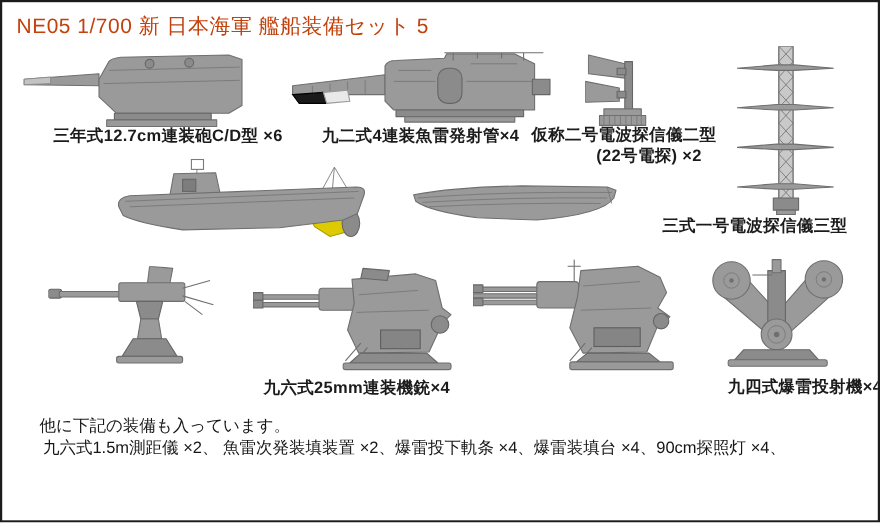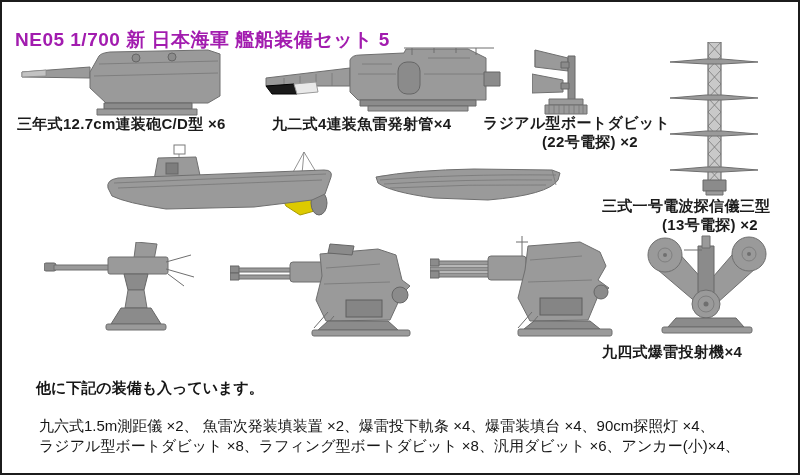--- a/index.html
+++ b/index.html
@@ -2,39 +2,39 @@
 <html><head>
 <meta charset="utf-8">
 <style>
   html,body{margin:0;padding:0;background:#fff;}
   .page{
     position:relative;width:800px;height:475px;box-sizing:border-box;
     border:2px solid #1c1c1c;background:#ffffff;overflow:hidden;
     font-family:"Liberation Sans",sans-serif;
   }
   .title{
-    position:absolute;left:13px;top:25px;font-size:19px;font-weight:bold;
-    color:#a21caf;letter-spacing:0.5px;white-space:nowrap;
+    position:absolute;left:13px;top:9px;font-size:19px;font-weight:normal;
+    color:#c2410c;letter-spacing:0.5px;white-space:nowrap;
   }
   .item-label{
     position:absolute;font-size:15px;font-weight:600;color:#1b1b1b;
     letter-spacing:0.3px;white-space:nowrap;line-height:19px;
   }
-  .center{text-align:left;}
+  .center{text-align:right;}
   .right{text-align:right;}
   .gfx{position:absolute;}
   .sil{fill:#9a9a9a;stroke:#6f6f6f;stroke-width:1;stroke-linejoin:round;}
   .sil2{fill:#8b8b8b;stroke:#666;stroke-width:1;stroke-linejoin:round;}
   .hl{fill:#c3c3c3;stroke:#8a8a8a;stroke-width:0.8;}
   .ln{stroke:#6f6f6f;stroke-width:1;fill:none;}
   .thin{stroke:#777;stroke-width:0.8;fill:none;}
   .footer{
     position:absolute;left:34px;top:376px;color:#161616;font-size:15px;line-height:20px;
   }
-  .footer .heading{font-weight:bold;margin-bottom:18px;}
+  .footer .heading{font-weight:normal;margin-bottom:0;}
   .footer .fline{padding-left:3px;white-space:nowrap;}
 </style>
 </head>
 <body>
 
 <div class="page">
 
   <div class="title">NE05 1/700 新 日本海軍 艦船装備セット 5</div>
 
   <svg class="gfx" style="left:18px;top:44px" width="228" height="72" viewBox="0 0 228 72">
@@ -69,35 +69,34 @@
     <path class="thin" d="M3,3 L3,20"></path>
     <polygon class="sil" points="0,27 31,33 31,45 0,46"></polygon>
     <path class="thin" d="M0,27 L0,46"></path>
     <rect class="sil2" x="36" y="9" width="7" height="44"></rect>
     <rect class="sil2" x="29" y="15" width="8" height="6"></rect>
     <rect class="sil2" x="29" y="36" width="8" height="6"></rect>
     <rect class="sil" x="17" y="52" width="34" height="6"></rect>
     <rect class="sil" x="13" y="58" width="42" height="9"></rect>
     <path class="thin" d="M17,58 L17,67 M22,58 L22,67 M27,58 L27,67 M32,58 L32,67 M37,58 L37,67 M42,58 L42,67 M47,58 L47,67 M51,58 L51,67"></path>
   </svg>
-  <div class="item-label right" style="left:481px;top:111px;width:155px">ラジアル型ボートダビット</div>
+  <div class="item-label right" style="left:481px;top:111px;width:155px">仮称二号電波探信儀二型</div>
   <div class="item-label right" style="left:481px;top:130px;width:155px">(22号電探) ×2</div>
 
   <svg class="gfx" style="left:668px;top:40px" width="88" height="155" viewBox="0 0 88 155">
     <rect x="38" y="0" width="13" height="140" fill="#c9c9c9" stroke="#6f6f6f" stroke-width="1.2"></rect>
     <path class="thin" d="M38,0 L51,14 M51,0 L38,14 M38,14 L51,28 M51,14 L38,28 M38,28 L51,42 M51,28 L38,42 M38,42 L51,56 M51,42 L38,56 M38,56 L51,70 M51,56 L38,70 M38,70 L51,84 M51,70 L38,84 M38,84 L51,98 M51,84 L38,98 M38,98 L51,112 M51,98 L38,112 M38,112 L51,126 M51,112 L38,126 M38,126 L51,140 M51,126 L38,140"></path>
     <polygon class="sil" points="0,20 36,17 52,17 88,20 52,22 36,22"></polygon>
     <polygon class="sil" points="0,56 36,53 52,53 88,56 52,58 36,58"></polygon>
     <polygon class="sil" points="0,92 36,89 52,89 88,92 52,94 36,94"></polygon>
     <polygon class="sil" points="0,128 36,125 52,125 88,128 52,130 36,130"></polygon>
     <rect class="sil2" x="33" y="138" width="23" height="11"></rect>
     <rect class="sil" x="36" y="149" width="17" height="4"></rect>
   </svg>
   <div class="item-label right" style="left:600px;top:194px;width:156px">三式一号電波探信儀三型</div>
-  <div class="item-label right" style="left:600px;top:213px;width:156px">(13号電探) ×2</div>
 
   <svg class="gfx" style="left:102px;top:142px" width="232" height="78" viewBox="0 0 232 78">
     <rect x="70" y="1" width="11" height="9" fill="#fff" stroke="#7a7a7a"></rect>
     <path class="thin" d="M75,10 L75,16"></path>
     <path class="thin" d="M200,8 L198,30 M200,8 L188,30 M200,8 L212,28"></path>
     <polygon points="178,54 214,54 214,66 196,71 182,62" fill="#ddca00" stroke="#a89a00" stroke-width="1"></polygon>
     <ellipse class="sil2" cx="215" cy="59" rx="8" ry="12"></ellipse>
     <polygon class="sil" points="54,14 92,13 97,36 50,36"></polygon>
     <rect x="62" y="19" width="12" height="11" fill="#7d7d7d" stroke="#666"></rect>
     <path class="sil" d="M4,44 Q2,36 14,34 L220,26 Q229,26 227,33 L221,50 L208,56 L150,63 L62,65 Q22,59 8,52 Z"></path>
@@ -129,20 +128,21 @@
     <rect class="sil" x="60" y="20" width="34" height="20" rx="3"></rect>
     <polygon class="sil" points="90,12 148,7 166,13 172,38 180,44 172,52 160,78 96,79 86,58 92,34"></polygon>
     <polygon class="sil2" points="100,2 124,4 122,13 98,11"></polygon>
     <circle class="sil2" cx="170" cy="53" r="8"></circle>
     <rect x="116" y="58" width="36" height="17" fill="#858585" stroke="#5f5f5f"></rect>
     <path class="ln" stroke-width="2" d="M98,70 L84,86 M104,74 L94,86"></path>
     <path class="thin" d="M96,26 L150,22 M94,42 L160,40"></path>
     <polygon class="sil2" points="98,79 158,79 168,88 88,88"></polygon>
     <rect class="sil" x="82" y="88" width="98" height="6" rx="2"></rect>
   </svg>
+  <div class="item-label center" style="left:207px;top:341px;width:200px">九六式25mm連装機銃×4</div>
 
   <svg class="gfx" style="left:428px;top:234px" width="185" height="103" viewBox="0 0 185 103">
     <rect class="sil" x="0" y="25" width="66" height="4"></rect>
     <rect class="sil" x="0" y="31" width="66" height="4"></rect>
     <rect class="sil" x="0" y="37" width="66" height="4"></rect>
     <rect class="sil2" x="0" y="23" width="9" height="7"></rect>
     <rect class="sil2" x="0" y="35" width="9" height="7"></rect>
     <path class="ln" stroke-width="2" d="M92,0 L92,20 M86,6 L98,6"></path>
     <rect class="sil" x="58" y="20" width="38" height="24" rx="3"></rect>
     <polygon class="sil" points="98,10 150,6 170,16 176,30 168,44 179,52 168,60 158,84 100,85 88,62 95,34"></polygon>
@@ -170,16 +170,15 @@
     <circle class="thin" cx="62" cy="70" r="8"></circle>
     <circle cx="62" cy="70" r="2.5" fill="#6f6f6f"></circle>
     <polygon class="sil2" points="32,84 92,84 100,93 24,93"></polygon>
     <rect class="sil" x="18" y="93" width="90" height="6" rx="2"></rect>
   </svg>
   <div class="item-label center" style="left:600px;top:340px;width:200px">九四式爆雷投射機×4</div>
 
   <div class="footer">
     <div class="heading">他に下記の装備も入っています。</div>
     <div class="fline">九六式1.5m測距儀 ×2、 魚雷次発装填装置 ×2、爆雷投下軌条 ×4、爆雷装填台 ×4、90cm探照灯 ×4、</div>
-    <div class="fline">ラジアル型ボートダビット ×8、ラフィング型ボートダビット ×8、汎用ダビット ×6、アンカー(小)×4、</div>
   </div>
 
 </div>
 
 </body></html>

